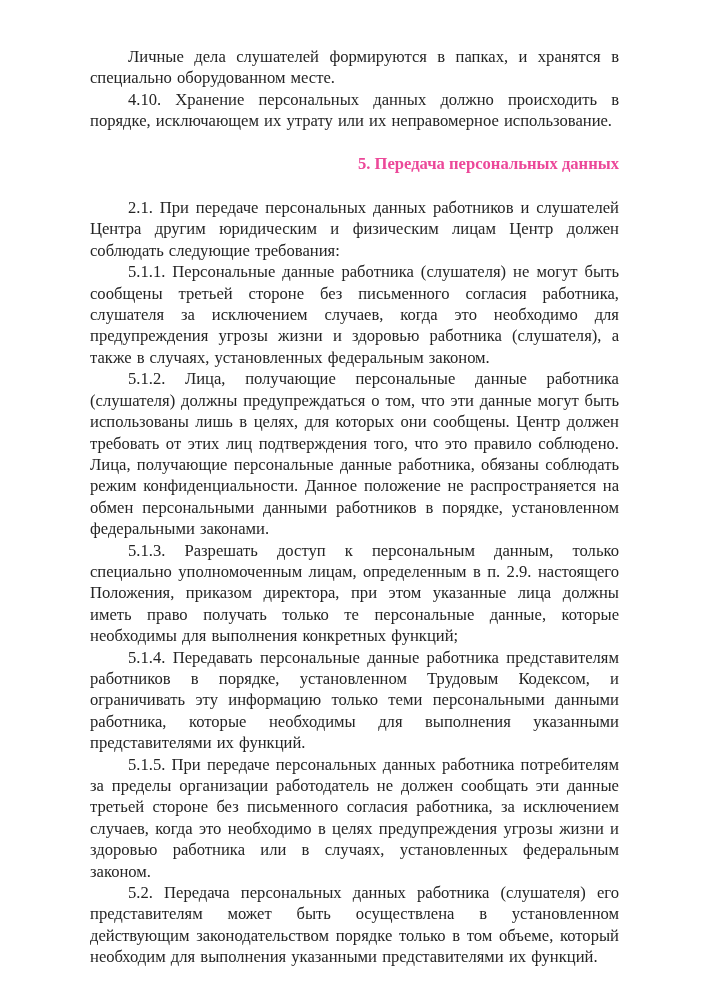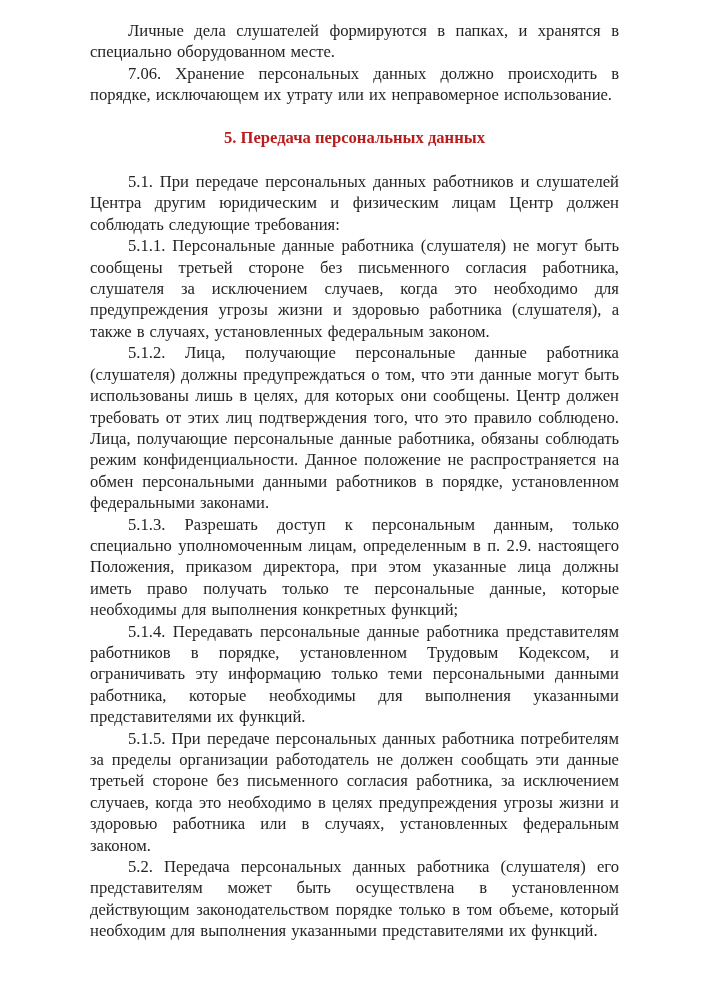--- a/index.html
+++ b/index.html
@@ -6,51 +6,51 @@
     margin: 0;
     padding: 0;
     background: #ffffff;
   }
   .page {
     position: relative;
     width: 707px;
     height: 1000px;
     box-sizing: border-box;
     background: #ffffff;
-    padding: 20px 88px 30px 90px;
+    padding: 46px 88px 30px 90px;
     font-family: "Liberation Serif", "DejaVu Serif", serif;
     font-size: 16.6px;
     line-height: 21.4px;
     color: #242424;
     text-align: justify;
     overflow: hidden;
   }
   .page p {
     margin: 0;
     text-indent: 38px;
     word-spacing: 1px;
   }
   .page h2.section-heading {
     font-size: 16.6px;
     line-height: 21.4px;
     font-weight: bold;
-    text-align: center;
+    text-align: right;
     text-indent: 0;
     margin: 21px 0 23px 0;
-    color: #b91c1c;
+    color: #ec4899;
   }
 </style>
 </head>
 <body>
 
 <div class="page">
   <p>Личные дела слушателей формируются в папках, и хранятся в специально оборудованном месте.</p>
-  <p>7.06. Хранение персональных данных должно происходить в порядке, исключающем их утрату или их неправомерное использование.</p>
+  <p>4.10. Хранение персональных данных должно происходить в порядке, исключающем их утрату или их неправомерное использование.</p>
   <h2 class="section-heading">5. Передача персональных данных</h2>
-  <p>5.1. При передаче персональных данных работников и слушателей Центра другим юридическим и физическим лицам Центр должен соблюдать следующие требования:</p>
+  <p>2.1. При передаче персональных данных работников и слушателей Центра другим юридическим и физическим лицам Центр должен соблюдать следующие требования:</p>
   <p>5.1.1. Персональные данные работника (слушателя) не могут быть сообщены третьей стороне без письменного согласия работника, слушателя за исключением случаев, когда это необходимо для предупреждения угрозы жизни и здоровью работника (слушателя), а также в случаях, установленных федеральным законом.</p>
   <p>5.1.2. Лица, получающие персональные данные работника (слушателя) должны предупреждаться о том, что эти данные могут быть использованы лишь в целях, для которых они сообщены. Центр должен требовать от этих лиц подтверждения того, что это правило соблюдено. Лица, получающие персональные данные работника, обязаны соблюдать режим конфиденциальности. Данное положение не распространяется на обмен персональными данными работников в порядке, установленном федеральными законами.</p>
   <p>5.1.3. Разрешать доступ к персональным данным, только специально уполномоченным лицам, определенным в п. 2.9. настоящего Положения, приказом директора, при этом указанные лица должны иметь право получать только те персональные данные, которые необходимы для выполнения конкретных функций;</p>
   <p>5.1.4. Передавать персональные данные работника представителям работников в порядке, установленном Трудовым Кодексом, и ограничивать эту информацию только теми персональными данными работника, которые необходимы для выполнения указанными представителями их функций.</p>
   <p>5.1.5. При передаче персональных данных работника потребителям за пределы организации работодатель не должен сообщать эти данные третьей стороне без письменного согласия работника, за исключением случаев, когда это необходимо в целях предупреждения угрозы жизни и здоровью работника или в случаях, установленных федеральным законом.</p>
   <p>5.2. Передача персональных данных работника (слушателя) его представителям может быть осуществлена в установленном действующим законодательством порядке только в том объеме, который необходим для выполнения указанными представителями их функций.</p>
 
 </div>
 
 </body></html>

